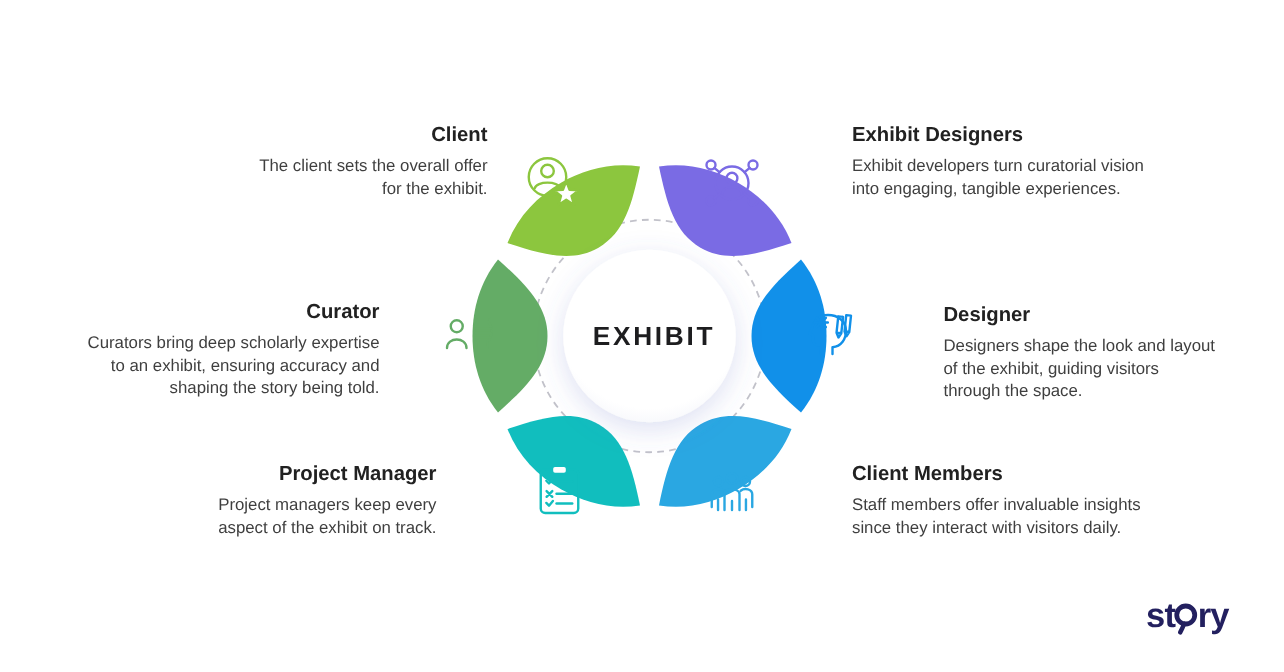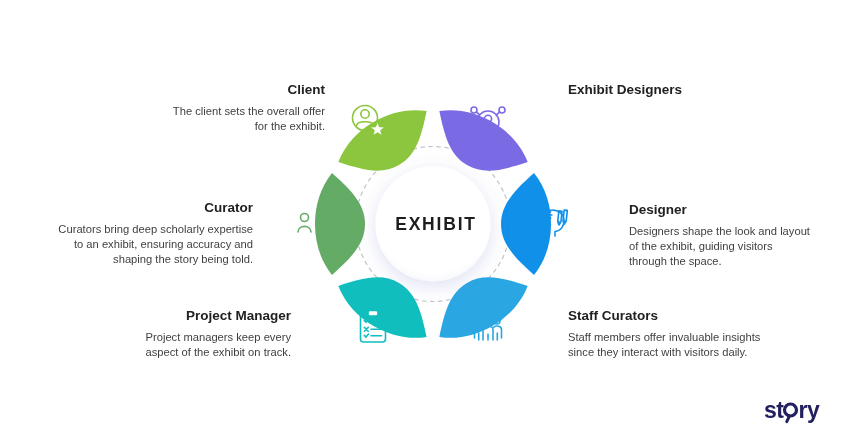--- a/index.html
+++ b/index.html
@@ -123,20 +123,22 @@
   </svg>
 
   <div class="role role-client align-r">
     <h3>Client</h3>
     <p>The client sets the overall offer
 for the exhibit.</p>
   </div>
 
   <div class="role role-exdev align-l">
     <h3>Exhibit Designers</h3>
+    <p>Exhibit developers turn curatorial vision
+into engaging, tangible experiences.</p>
   </div>
 
   <div class="role role-curator align-r">
     <h3>Curator</h3>
     <p>Curators bring deep scholarly expertise
 to an exhibit, ensuring accuracy and
 shaping the story being told.</p>
   </div>
 
   <div class="role role-designer align-l">
@@ -146,21 +148,21 @@
 through the space.</p>
   </div>
 
   <div class="role role-pm align-r">
     <h3>Project Manager</h3>
     <p>Project managers keep every
 aspect of the exhibit on track.</p>
   </div>
 
   <div class="role role-staff align-l">
-    <h3>Staff Curators</h3>
+    <h3>Client Members</h3>
     <p>Staff members offer invaluable insights
 since they interact with visitors daily.</p>
   </div>
 
   <div class="logo">
     <span>st</span>
     <svg class="oq" width="17" height="26" viewBox="0 0 17 26">
       <circle cx="8.5" cy="11" r="6" fill="none" stroke-width="3.2" stroke="#23205F"></circle>
       <path d="M 7.4 16.8 C 6.6 19, 5.8 20.8, 4.8 22.6" fill="none" stroke-width="3" stroke-linecap="round" stroke="#23205F"></path>
     </svg>

